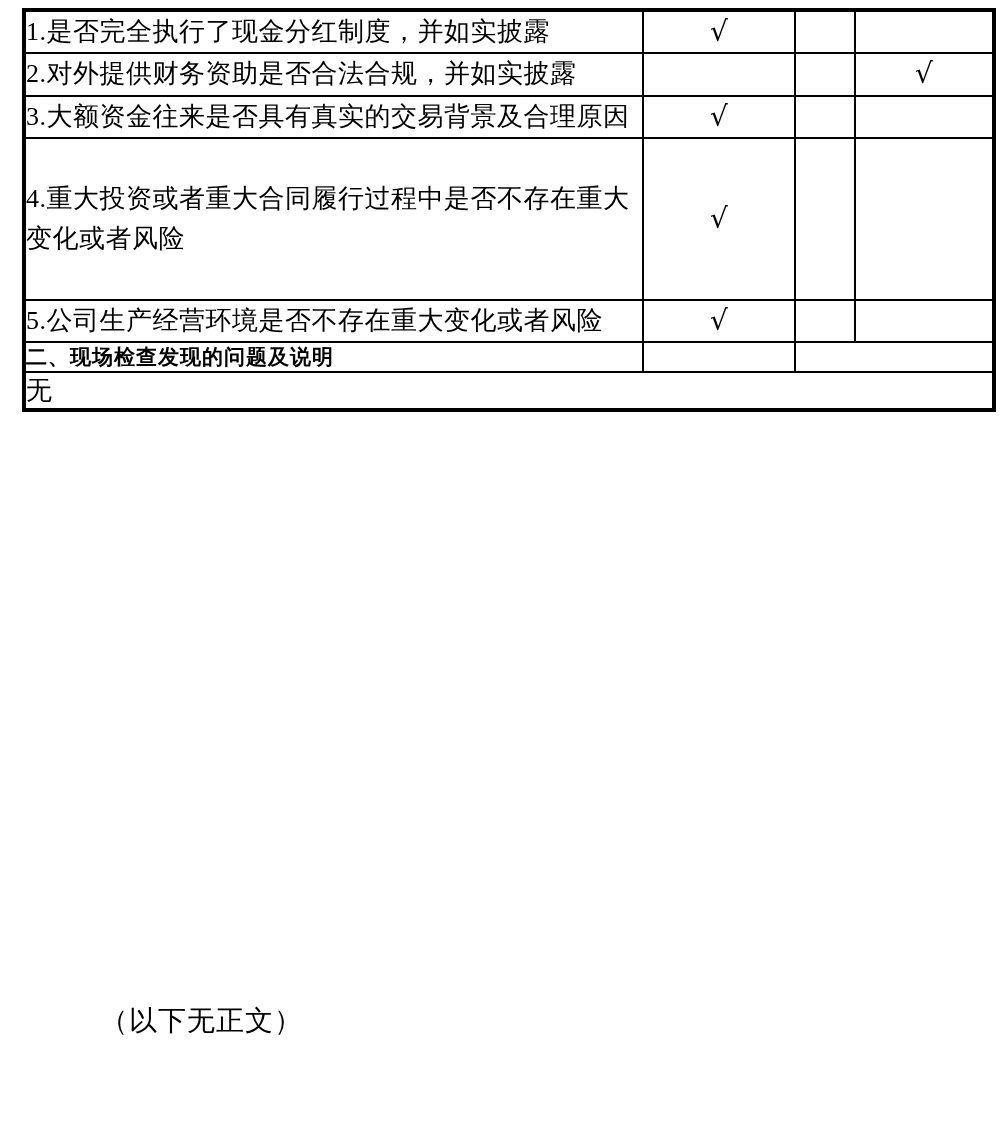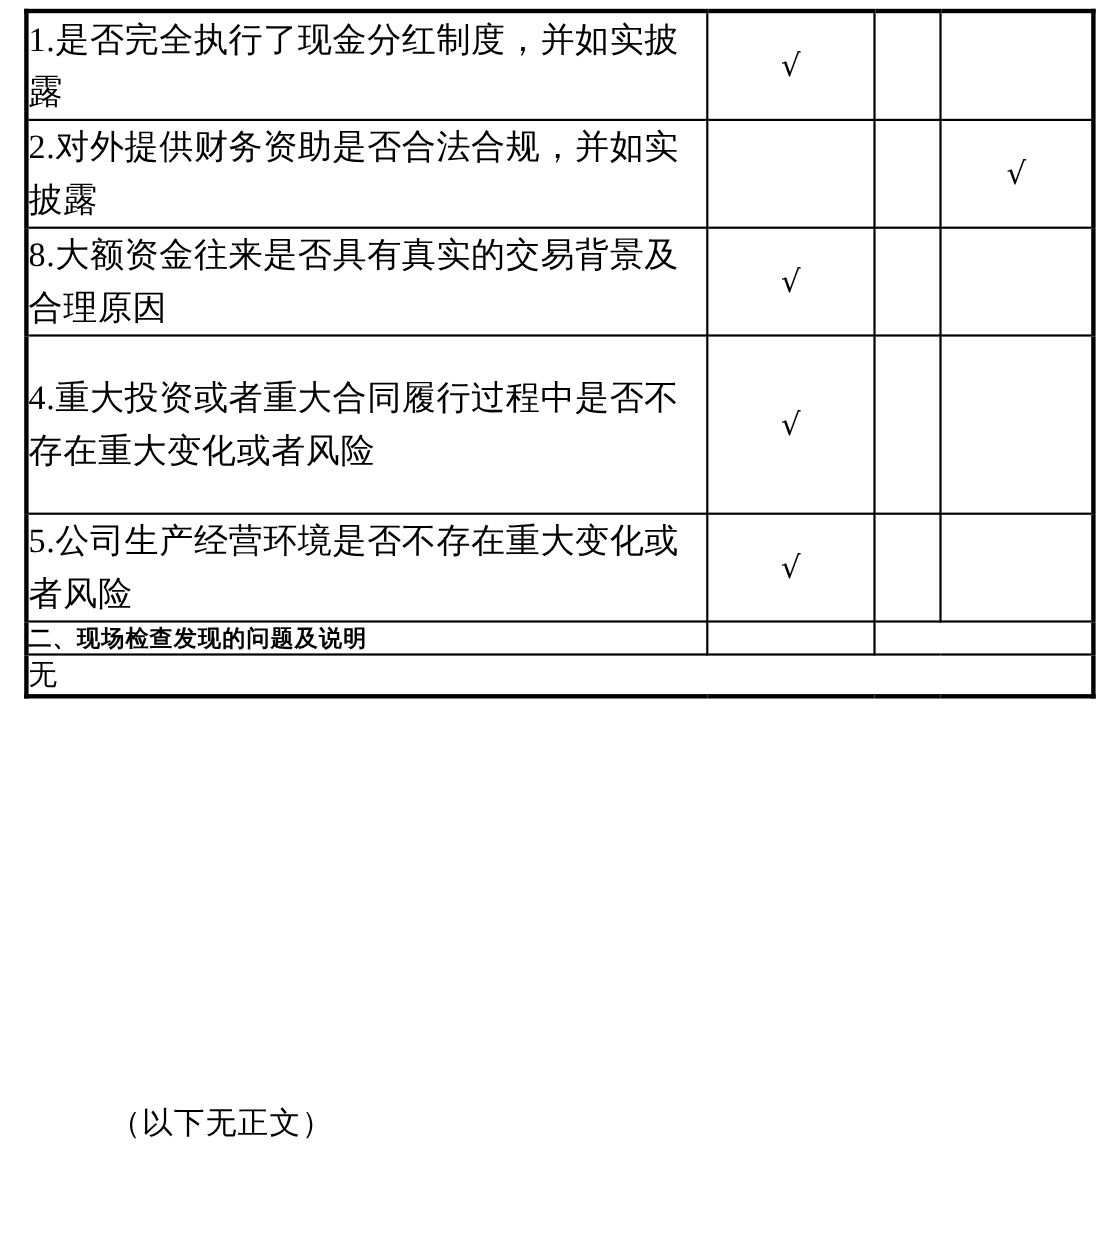--- a/index.html
+++ b/index.html
@@ -40,21 +40,21 @@
     border-right: 4px solid #000000;
   }
   tr.first-row td {
     border-top: 4px solid #000000;
   }
   tr.last-row td {
     border-bottom: 4px solid #000000;
   }
   .cell-item {
     padding: 10px 8px 10px 10px;
-    font-size: 31px;
+    font-size: 26px;
     line-height: 1.55;
     letter-spacing: 0.5px;
   }
   .cell-mark {
     text-align: center;
     font-size: 28px;
     font-family: "DejaVu Sans", sans-serif;
     line-height: 1;
   }
   .col-a { width: 616px; }
@@ -96,21 +96,21 @@
       </tr>
 
       <tr>
         <td class="col-a outer-left cell-item">2.对外提供财务资助是否合法合规，并如实披露</td>
         <td class="col-b cell-mark"></td>
         <td class="col-c cell-mark"></td>
         <td class="col-d outer-right cell-mark">√</td>
       </tr>
 
       <tr>
-        <td class="col-a outer-left cell-item">8.大额资金往来是否具有真实的交易背景及合理原因</td>
+        <td class="col-a outer-left cell-item">3.大额资金往来是否具有真实的交易背景及合理原因</td>
         <td class="col-b cell-mark">√</td>
         <td class="col-c cell-mark"></td>
         <td class="col-d outer-right cell-mark"></td>
       </tr>
 
       <tr>
         <td class="col-a outer-left cell-item" style="height:160px;">4.重大投资或者重大合同履行过程中是否不存在重大变化或者风险</td>
         <td class="col-b cell-mark">√</td>
         <td class="col-c cell-mark"></td>
         <td class="col-d outer-right cell-mark"></td>

